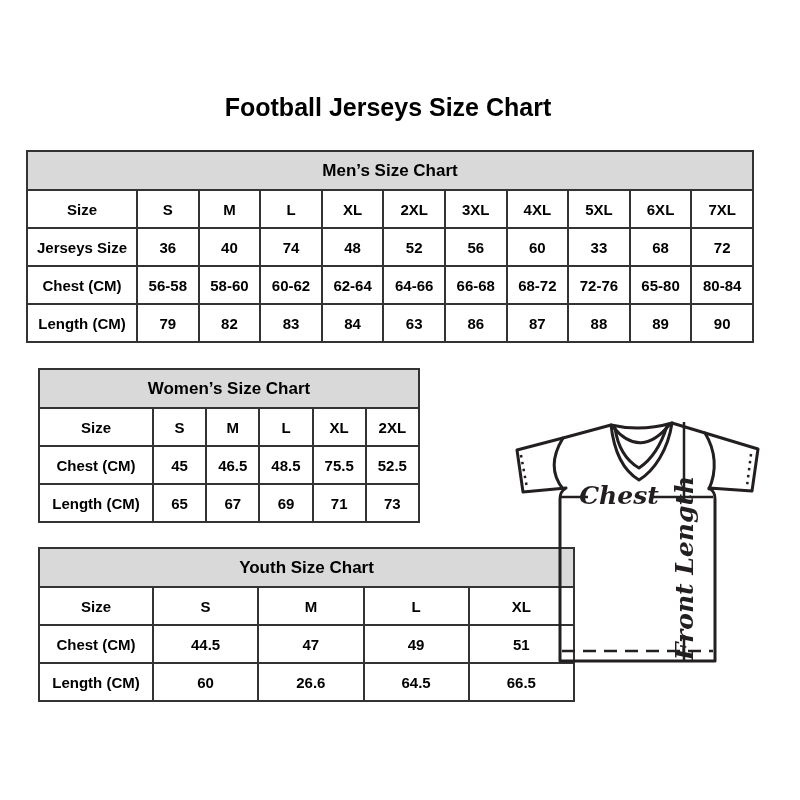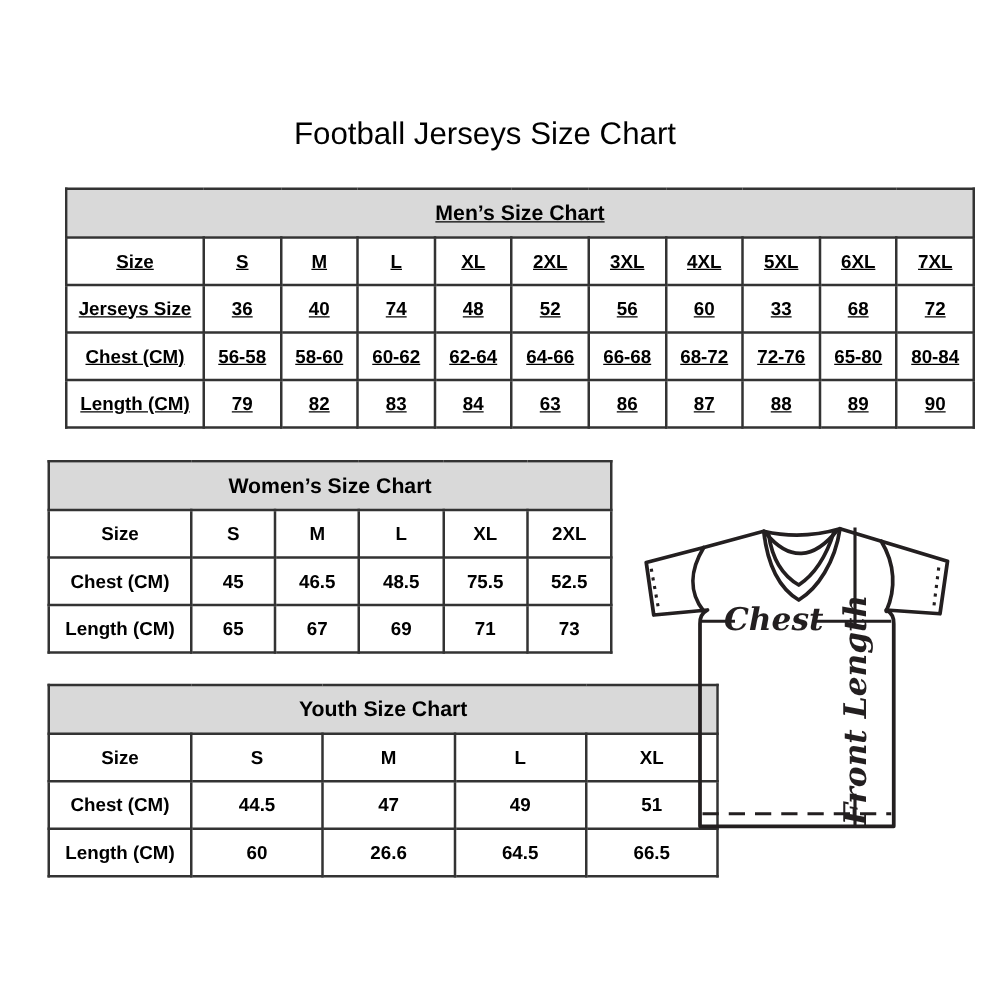--- a/index.html
+++ b/index.html
@@ -1,30 +1,30 @@
 <!DOCTYPE html>
 <html><head>
 <meta charset="utf-8">
 <style>
   html,body{margin:0;padding:0;background:#ffffff;}
   #page{position:relative;width:800px;height:800px;background:#ffffff;overflow:hidden;
         font-family:"Liberation Sans",sans-serif;color:#000;}
 
   #main-title{position:absolute;top:93px;left:0;width:776px;text-align:center;
-              font-size:25px;font-weight:normal;letter-spacing:0px;color:#000;}
+              font-size:25px;font-weight:bold;letter-spacing:0px;color:#000;}
 
   table.size-table{position:absolute;border-collapse:collapse;table-layout:fixed;background:#fff;}
   table.size-table th, table.size-table td{
       border:2px solid #333333;text-align:center;vertical-align:middle;
       font-weight:bold;color:#000;padding:0;overflow:hidden;white-space:nowrap;}
   table.size-table th{background:#d9d9d9;font-size:17px;height:37px;}
   table.size-table td{font-size:15px;height:36px;}
 
-  #mens-table{left:52px;top:150px;width:728px;text-decoration:underline;}
-  #womens-table{left:38px;top:368px;width:452px;}
+  #mens-table{left:26px;top:150px;width:728px;}
+  #womens-table{left:38px;top:368px;width:382px;}
   #youth-table{left:38px;top:547px;width:537px;}
 
   #jersey-svg{position:absolute;left:502px;top:404px;width:296px;height:282px;}
   .ink-stroke{fill:none;stroke:#231f20;stroke-width:3;stroke-linejoin:round;stroke-linecap:round;}
   .measure{fill:none;stroke:#231f20;stroke-width:2.5;stroke-linecap:butt;}
   .diagram-label{fill:#231f20;font-family:"DejaVu Serif",serif;font-weight:bold;font-style:italic;font-size:25px;}
 </style>
 </head>
 <body>
 

